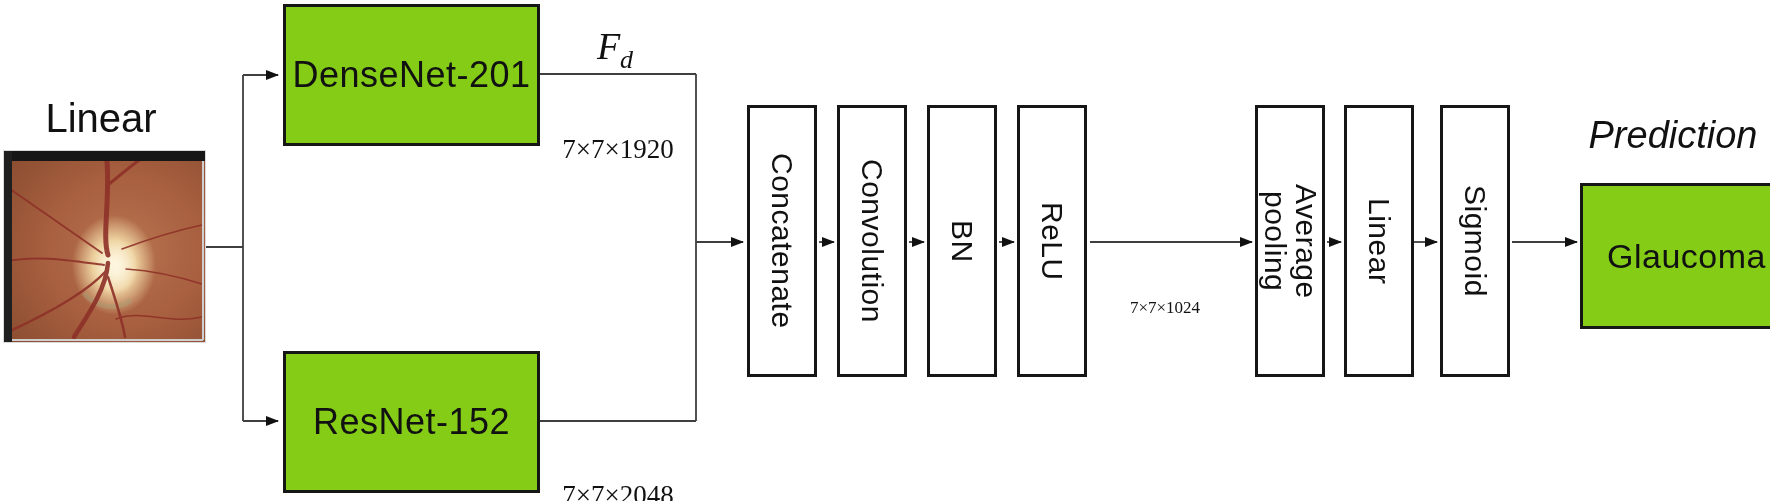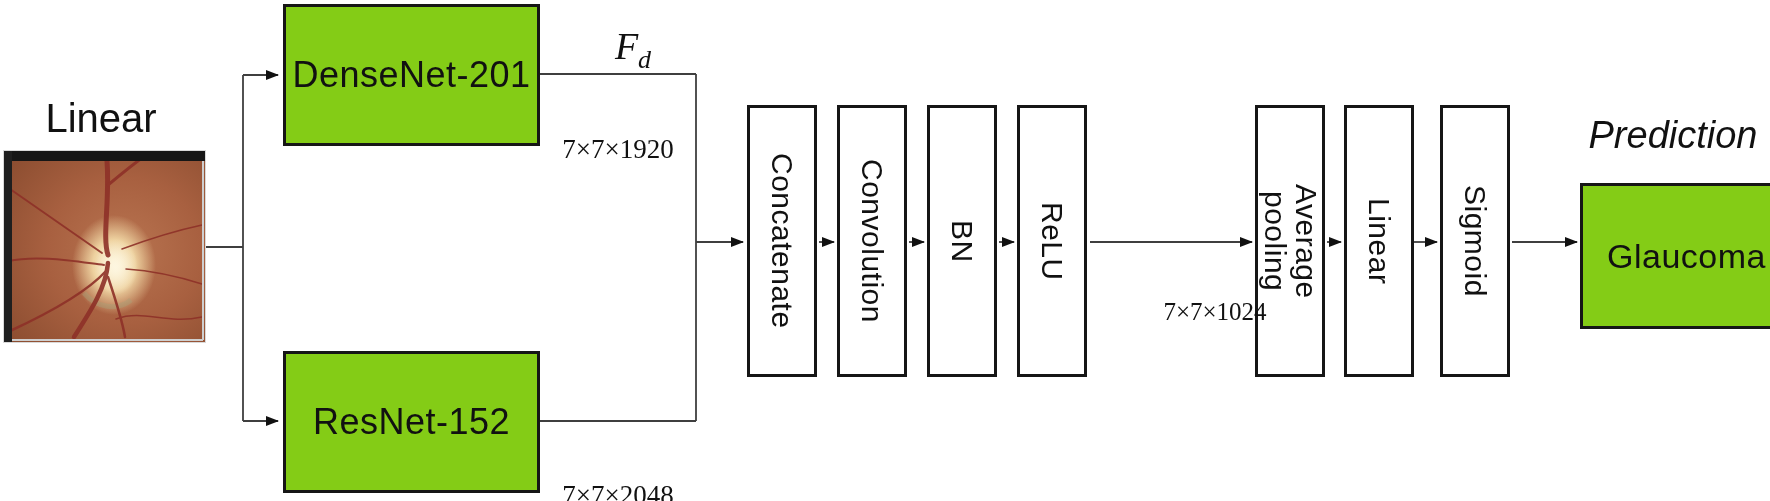--- a/index.html
+++ b/index.html
@@ -25,25 +25,25 @@
   .caption{position:absolute;z-index:3;text-align:center;}
   .input-cap{left:16px;top:96px;width:170px;font-size:40px;}
   .pred-cap{left:1578px;top:114px;width:190px;font-size:38px;font-style:italic;}
   .math{
     font-family:"Liberation Serif",serif;font-style:italic;font-size:38px;
   }
   .math sub{font-size:26px;font-style:italic;}
   .shape{
     font-family:"Liberation Serif",serif;font-size:27px;font-style:normal;margin-top:48px;
   }
-  .fd{left:568px;top:24px;width:130px;}
+  .fd{left:550px;top:24px;width:130px;}
   .fd-shape{left:543px;top:86px;width:150px;}
   .fr{left:553px;top:376px;width:130px;}
   .fr-shape{left:543px;top:432px;width:150px;}
-  .mid-shape{left:1145px;top:250px;width:140px;font-size:25px;}
+  .mid-shape{left:1095px;top:250px;width:140px;font-size:17px;}
   .glaucoma-box .lbl{font-size:34px;}
   .fundus{
     position:absolute;left:3px;top:150px;width:201px;height:191px;z-index:2;
     border:1px solid #d9d9d9;box-sizing:content-box;
   }
 </style>
 </head>
 <body>
 
 <div class="canvas">

